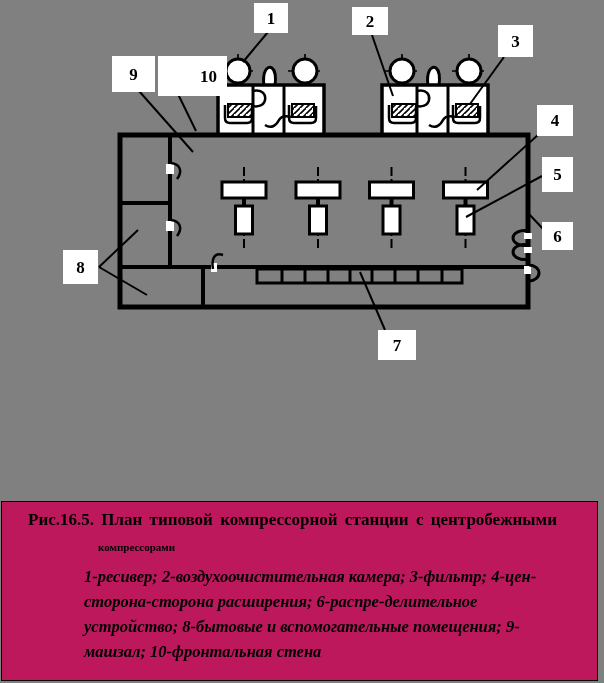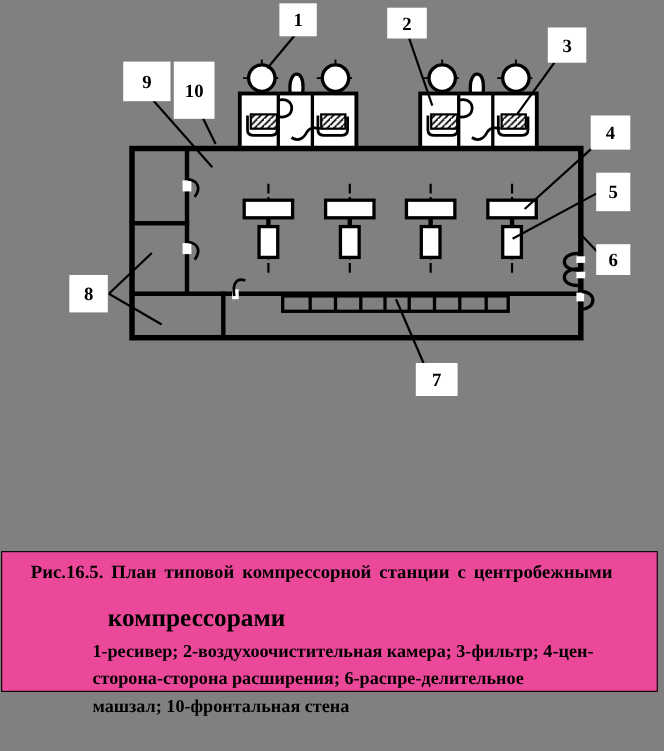--- a/index.html
+++ b/index.html
@@ -16,46 +16,46 @@
     background:#ffffff;
     color:#000;
     font-family:"Liberation Serif", serif;
     font-weight:bold;
     font-size:17px;
     display:flex;align-items:center;justify-content:center;
     line-height:1;
   }
   .caption{
     position:absolute;
-    left:1px;top:501px;width:597px;height:128px;
-    background:#ec4899;
+    left:1px;top:501px;width:597px;height:180px;
+    background:#be185d;
     border:1.5px solid #000000;
     box-sizing:border-box;
     color:#000;
     font-family:"Liberation Serif", serif;
     font-weight:bold;
   }
   .cap-line1{
     margin:7px 2px 0 26px;
     font-size:17px;
     white-space:nowrap;
     word-spacing:3px;
     line-height:22px;
   }
   .cap-line2{
-    margin:20px 0 0 96px;
-    font-size:23px;
+    margin:5px 0 0 96px;
+    font-size:11px;
     line-height:22px;
   }
   .cap-legend{
     margin:6px 0 0 82px;
     font-size:16.5px;
     line-height:25px;
   }
-  .legend-line{white-space:nowrap;}
+  .legend-line{white-space:nowrap;font-style:italic;}
 </style>
 </head>
 <body>
 
 <div class="stage">
 
   <svg class="diagram-svg" width="604" height="501" viewBox="0 0 604 501">
     <defs>
       <pattern id="hatch" patternUnits="userSpaceOnUse" width="6" height="6">
         <path d="M-1,7 L7,-1" stroke="#000" stroke-width="1.6"></path>
@@ -207,27 +207,28 @@
     </div>
   <div class="callout" style="left:378px;top:330px;width:38px;height:30px;">
       <span>7</span>
     </div>
   <div class="callout" style="left:63px;top:250px;width:35px;height:34px;">
       <span>8</span>
     </div>
   <div class="callout" style="left:112px;top:56px;width:43px;height:36px;">
       <span>9</span>
     </div>
-  <div class="callout" style="left:158px;top:56px;width:37px;height:52px;">
+  <div class="callout" style="left:158px;top:56px;width:37px;height:40px;padding-left:32px;">
       <span>10</span>
     </div>
 
   <div class="caption">
     <div class="cap-line1">Рис.16.5. План типовой компрессорной станции с центробежными</div>
     <div class="cap-line2">компрессорами</div>
     <div class="cap-legend">
       <div class="legend-line">1-ресивер; 2-воздухоочистительная камера; 3-фильтр; 4-цен-</div>
       <div class="legend-line">сторона-сторона расширения; 6-распре-делительное</div>
+      <div class="legend-line">устройство; 8-бытовые и вспомогательные помещения; 9-</div>
       <div class="legend-line">машзал; 10-фронтальная стена</div>
     </div>
   </div>
 
 </div>
 
 </body></html>

